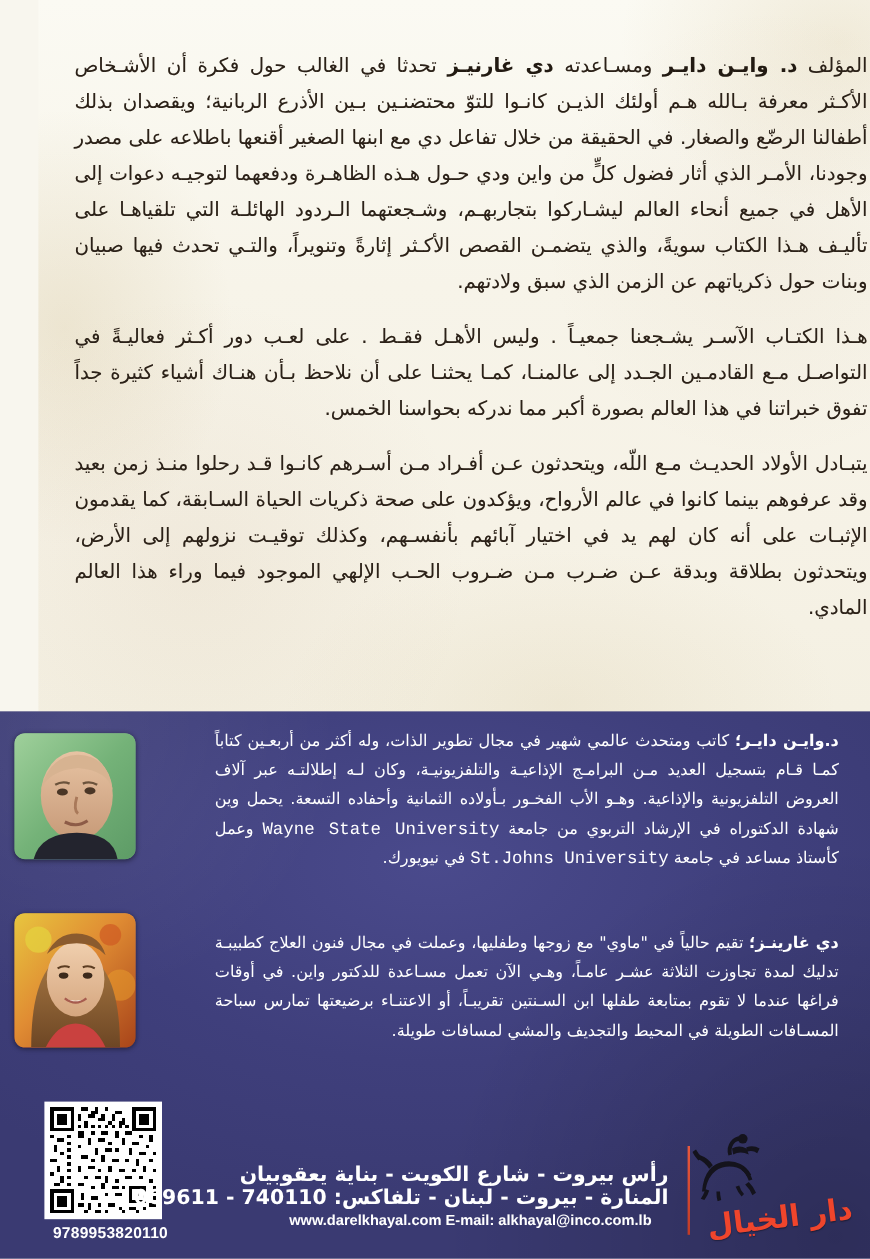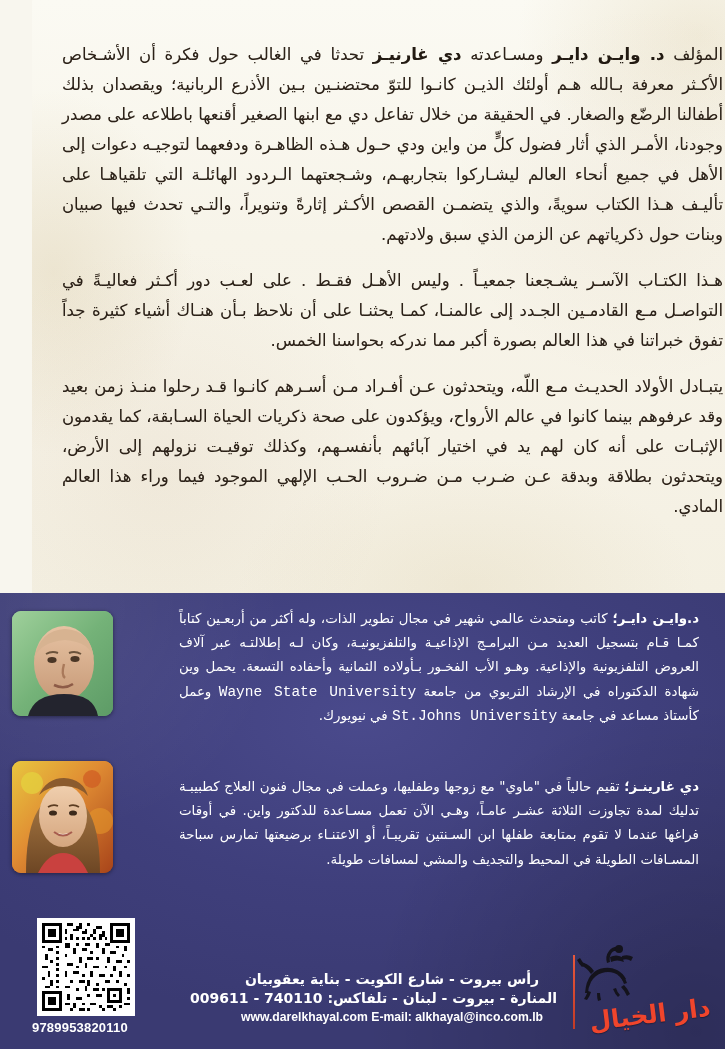--- a/index.html
+++ b/index.html
@@ -84,34 +84,34 @@
   #portrait-garnes{
     left:12px;top:168px;width:101px;height:112px;
     background:linear-gradient(150deg,#d9b23a 0%,#e0903a 35%,#c8581f 70%,#8d3c14 100%);
   }
   .face-svg{display:block;width:100%;height:100%;}
 
   
   .footer{
     position:absolute;left:0;bottom:0;width:725px;height:125px;z-index:5;
   }
-  #qr-block{position:absolute;left:32px;bottom:14px;width:108px;text-align:left;}
+  #qr-block{position:absolute;left:32px;bottom:14px;width:108px;text-align:right;}
   #qr-code{width:98px;height:98px;display:block;margin:0 auto;background:#fff;padding:2px;box-sizing:border-box;}
   #isbn-text{
     color:#ffffff;font-weight:bold;font-size:13px;letter-spacing:.2px;
     font-family:"Liberation Sans","DejaVu Sans",sans-serif;
     margin-top:4px;direction:ltr;
   }
 
   #publisher-info{
     position:absolute;right:168px;bottom:22px;width:330px;
     text-align:center;color:#fff;direction:rtl;
   }
   #publisher-info .ln{
-    font-size:14px;line-height:19px;font-weight:bold;
+    font-size:17px;line-height:19px;font-weight:bold;
     font-family:"DejaVu Sans","Liberation Sans",sans-serif;
     white-space:nowrap;
   }
   #publisher-info .ln.ltr{direction:ltr;font-family:"Liberation Sans","DejaVu Sans",sans-serif;font-size:12.2px;}
 
   #divider-rule{
     position:absolute;right:150px;bottom:20px;width:2px;height:74px;
     background:linear-gradient(180deg,#e8583c,#c13b26);
   }
 

